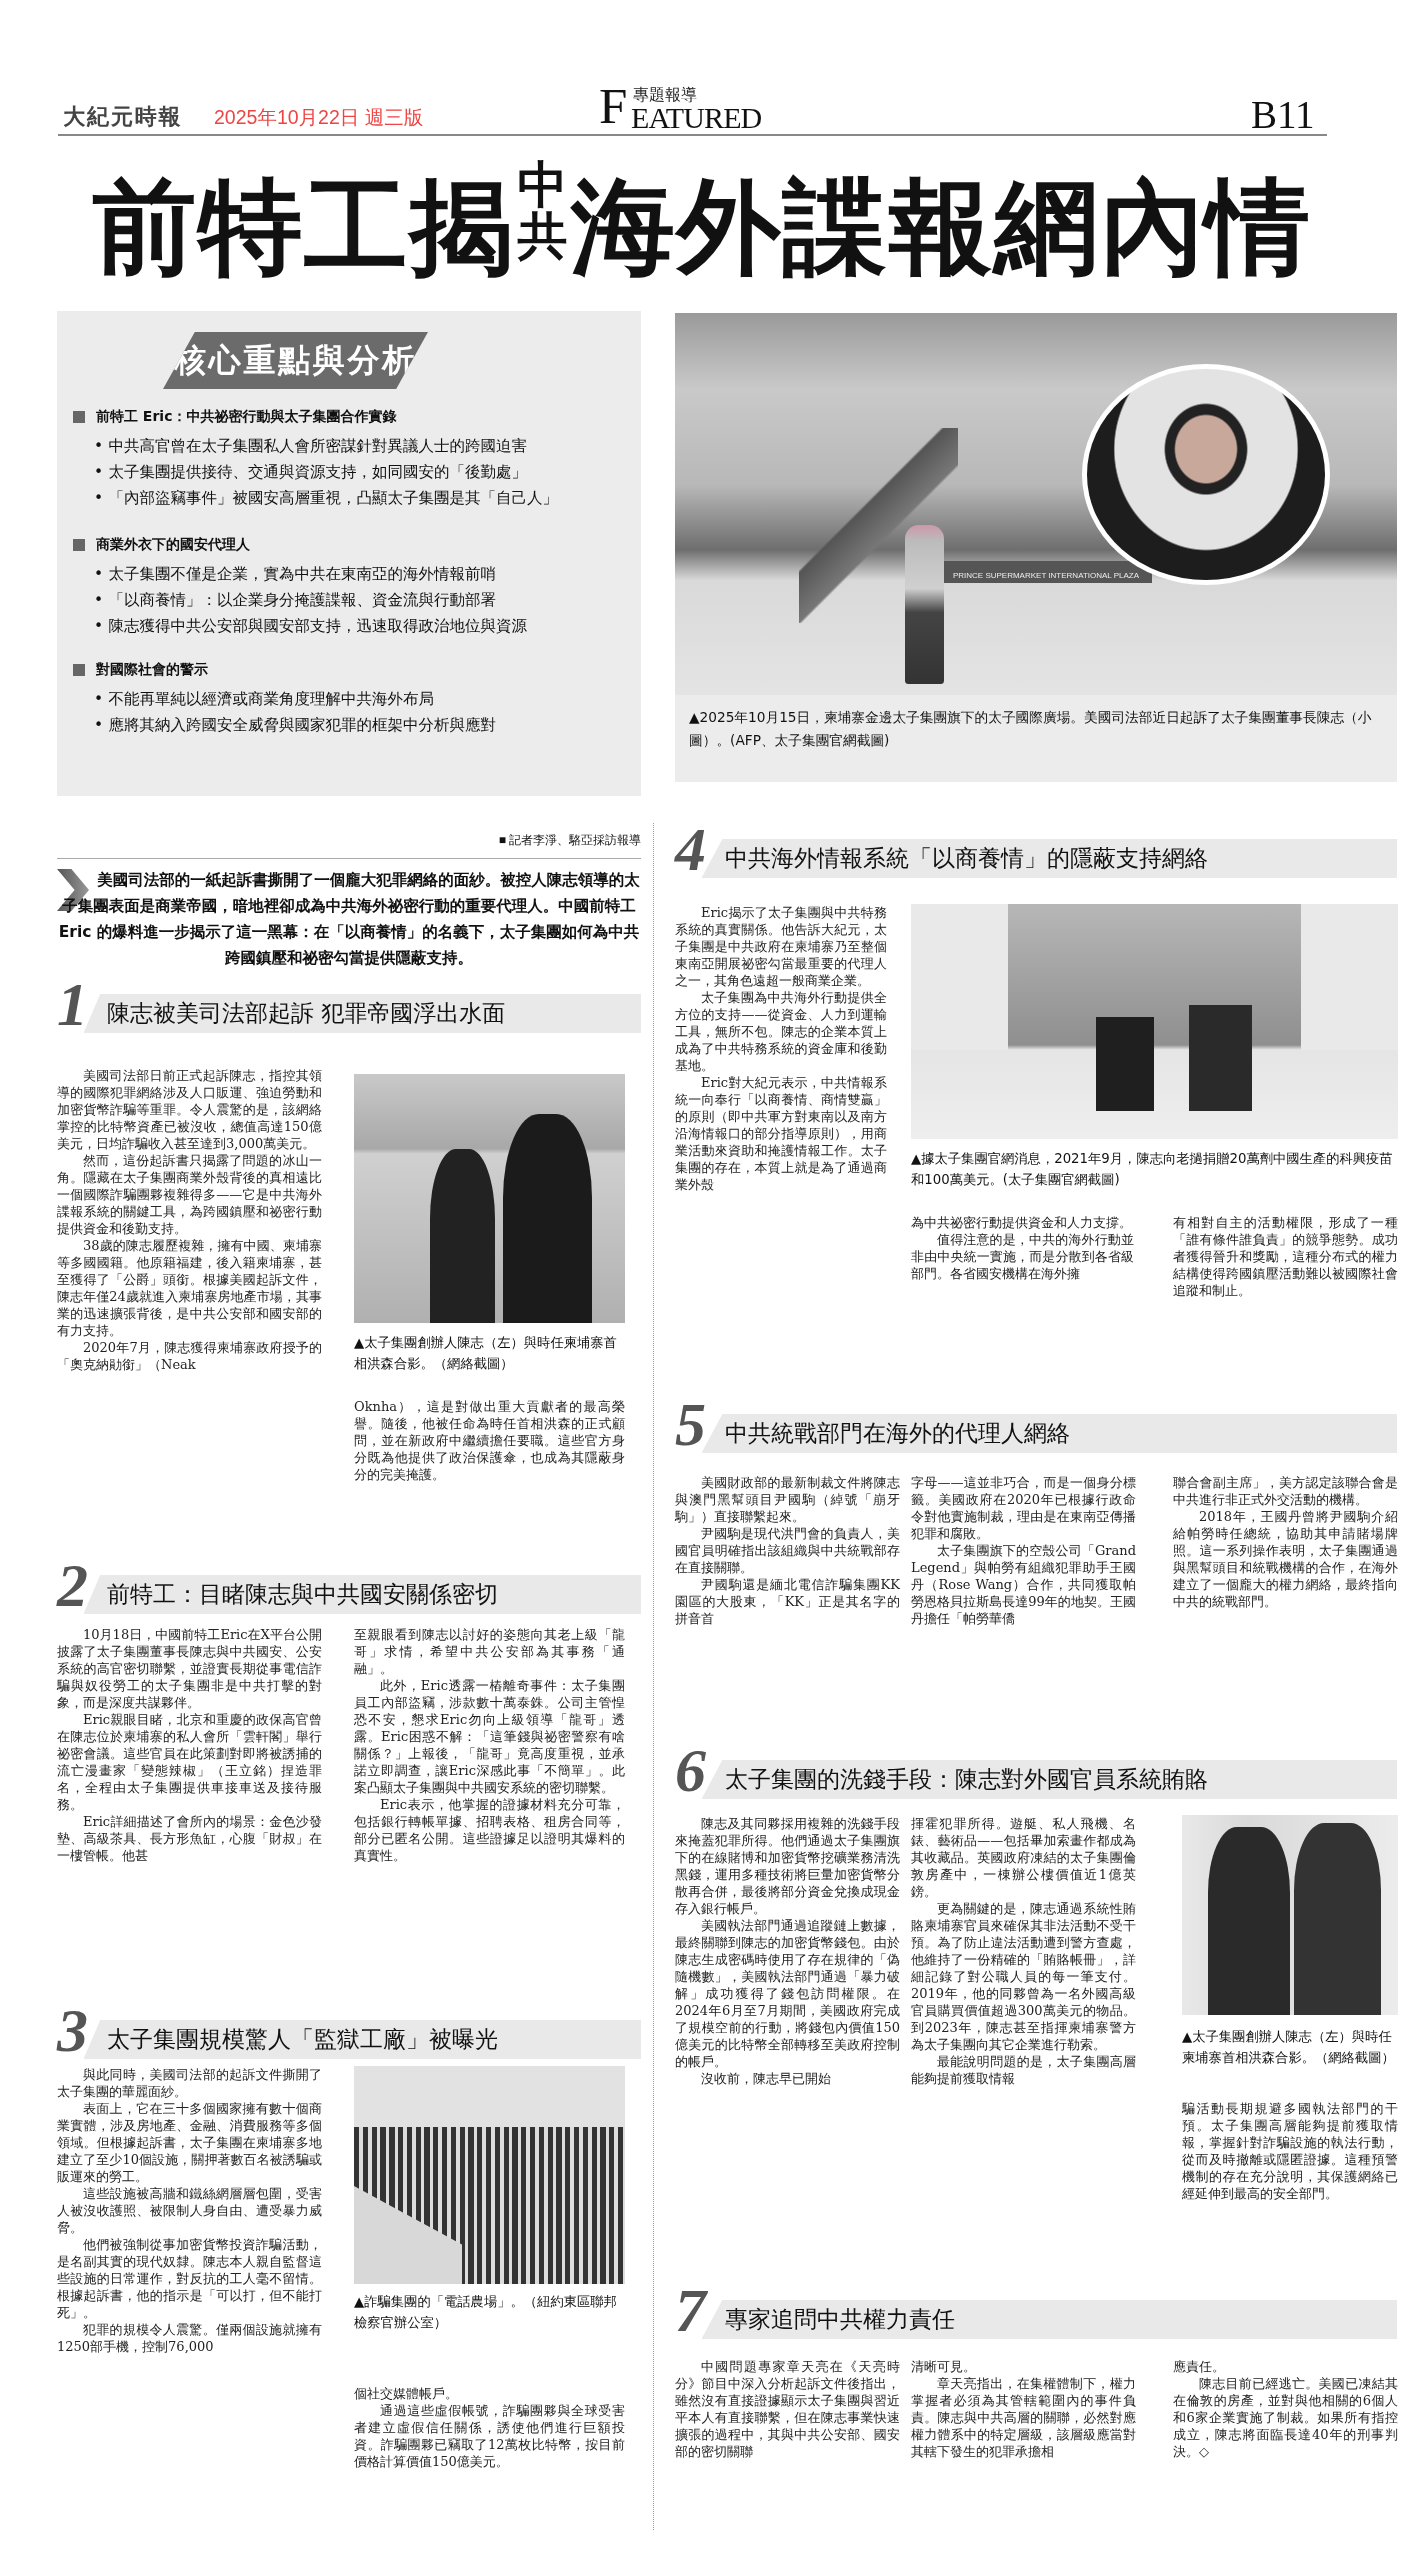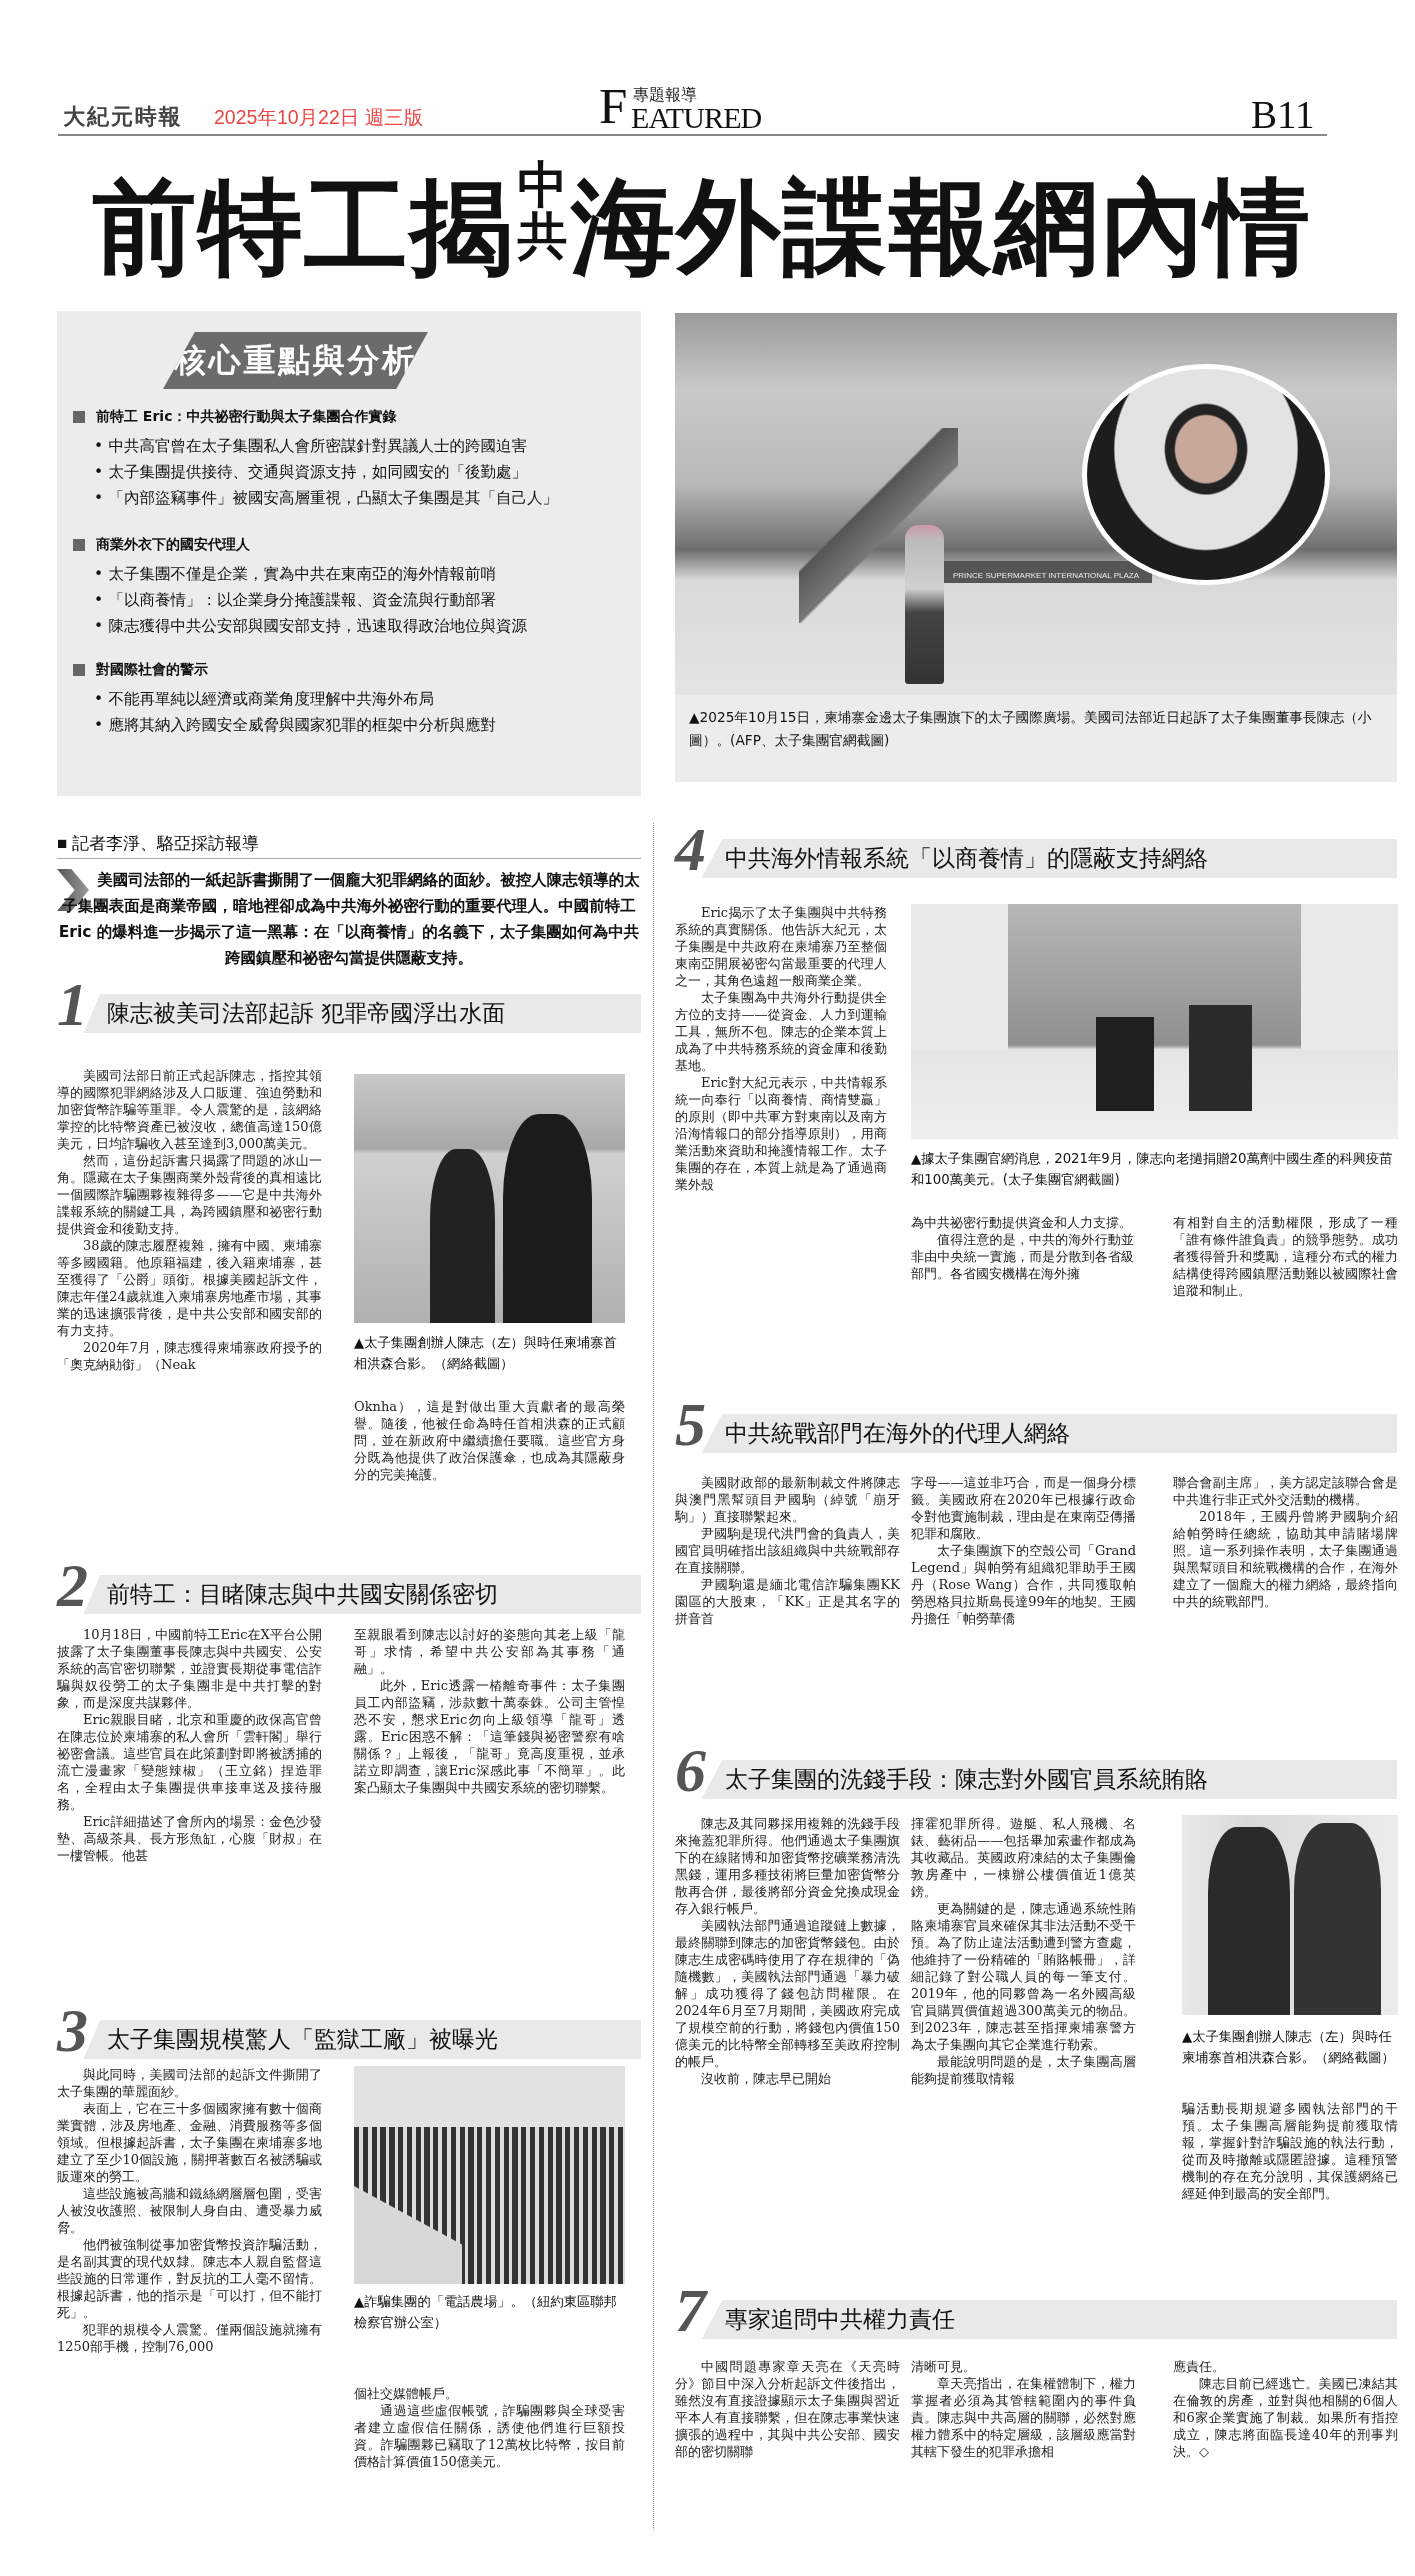--- a/index.html
+++ b/index.html
@@ -34,21 +34,21 @@
   .top-photo { position: absolute; left: 675px; top: 313px; width: 722px; height: 469px; background: #ececec; }
   .top-photo .img { position: absolute; left: 0; top: 0; width: 722px; height: 382px; background: linear-gradient(180deg,#9a9a9a 0%,#c9c9c9 20%,#b8b8b8 45%,#6e6e6e 62%,#d9d9d9 70%,#e4e4e4 100%); overflow: hidden; }
   .top-photo .escal { position: absolute; left: 124px; top: 115px; width: 159px; height: 195px; background: linear-gradient(135deg, transparent 40%, #555 41%, #777 55%, transparent 56%); }
   .top-photo .sign { position: absolute; left: 265px; top: 248px; width: 212px; height: 22px; background: #555; color: #eee; font-family: "Liberation Sans", sans-serif; font-size: 8px; display: flex; align-items: flex-end; justify-content: center; padding-bottom: 2.7px; }
   .top-photo .walker { position: absolute; left: 230px; top: 212px; width: 39px; height: 159px; background: linear-gradient(180deg,#c9a 0%,#bbb 10%,#d0d0d0 40%,#444 55%,#333 100%); border-radius: 14px 14px 3.5px 3.5px; }
   .top-photo .inset { position: absolute; left: 407px; top: 51px; width: 248px; height: 221px; border-radius: 50%; background: #fff; padding: 5.3px; }
   .top-photo .inset-inner { width: 100%; height: 100%; border-radius: 50%; background: radial-gradient(ellipse at 50% 38%, #c8a89a 0 18%, #222 19% 24%, #e3e3e3 25% 54%, #1d1d1d 55% 100%); }
   .top-photo .caption { position: absolute; left: 14px; top: 393px; width: 699px; font-family: "DejaVu Sans", sans-serif; font-size: 13.7px; line-height: 23px; color: #111; }
 
   
-  .byline { position: absolute; left: 57px; top: 832px; width: 584px; height: 26.5px; border-bottom: 1.8px solid #aaa; font-family: Liberation Sans, sans-serif; font-size: 17px; color: #111; }
+  .byline { position: absolute; left: 57px; top: 832px; width: 584px; height: 26.5px; border-bottom: 1.8px solid #aaa; font-family: Liberation Serif, serif; font-size: 12px; color: #111; text-align: right; }
   .lead { position: absolute; left: 57px; top: 867px; width: 584px; font-family: "DejaVu Sans", sans-serif; font-weight: bold; font-size: 15.5px; line-height: 26px; color: #111; text-indent: 39px; text-align: center; }
   .lead-chev { position: absolute; left: 57px; top: 869px; width: 32px; height: 42px; background: linear-gradient(90deg,#555,#999); clip-path: polygon(0 0, 45% 0, 100% 50%, 45% 100%, 0 100%, 55% 50%); }
 
   
   .sec-head { position: absolute; height: 46px; }
   .sec-head .bar { position: absolute; left: 26.5px; top: 7px; right: 0; height: 39px; background: #e9e9e9; clip-path: polygon(3% 0, 100% 0, 100% 100%, 0 100%); }
   .sec-head .num { position: absolute; left: 0; top: -14px; font-family: "Liberation Serif", serif; font-style: italic; font-weight: bold; font-size: 62px; color: #555; line-height: 62px; }
   .sec-head .title { position: absolute; left: 50px; top: 8.8px; font-family: "DejaVu Sans", sans-serif; font-size: 23px; color: #111; white-space: nowrap; line-height: 35px; }
 
   
@@ -183,20 +183,21 @@
   <div class="title">前特工：目睹陳志與中共國安關係密切</div>
 </div>
 <div class="col" style="left:57px;top:1626px;width:265px">
   <p>10月18日，中國前特工Eric在X平台公開披露了太子集團董事長陳志與中共國安、公安系統的高官密切聯繫，並證實長期從事電信詐騙與奴役勞工的太子集團非是中共打擊的對象，而是深度共謀夥伴。</p>
   <p>Eric親眼目睹，北京和重慶的政保高官曾在陳志位於柬埔寨的私人會所「雲軒閣」舉行祕密會議。這些官員在此策劃對即將被誘捕的流亡漫畫家「變態辣椒」（王立銘）捏造罪名，全程由太子集團提供車接車送及接待服務。</p>
   <p>Eric詳細描述了會所內的場景：金色沙發墊、高級茶具、長方形魚缸，心腹「財叔」在一樓管帳。他甚</p>
 </div>
 <div class="col" style="left:354px;top:1626px;width:271px">
   <p class="cont">至親眼看到陳志以討好的姿態向其老上級「龍哥」求情，希望中共公安部為其事務「通融」。</p>
   <p>此外，Eric透露一樁離奇事件：太子集團員工內部盜竊，涉款數十萬泰銖。公司主管惶恐不安，懇求Eric勿向上級領導「龍哥」透露。Eric困惑不解：「這筆錢與祕密警察有啥關係？」上報後，「龍哥」竟高度重視，並承諾立即調查，讓Eric深感此事「不簡單」。此案凸顯太子集團與中共國安系統的密切聯繫。</p>
+  <p>Eric表示，他掌握的證據材料充分可靠，包括銀行轉帳單據、招聘表格、租房合同等，部分已匿名公開。這些證據足以證明其爆料的真實性。</p>
 </div>
 
 <div class="sec-head" style="left:57px;top:2013px;width:584px">
   <div class="bar"></div>
   <div class="num">3</div>
   <div class="title">太子集團規模驚人「監獄工廠」被曝光</div>
 </div>
 <div class="col" style="left:57px;top:2066px;width:265px">
   <p>與此同時，美國司法部的起訴文件撕開了太子集團的華麗面紗。</p>
   <p>表面上，它在三十多個國家擁有數十個商業實體，涉及房地產、金融、消費服務等多個領域。但根據起訴書，太子集團在柬埔寨多地建立了至少10個設施，關押著數百名被誘騙或販運來的勞工。</p>

